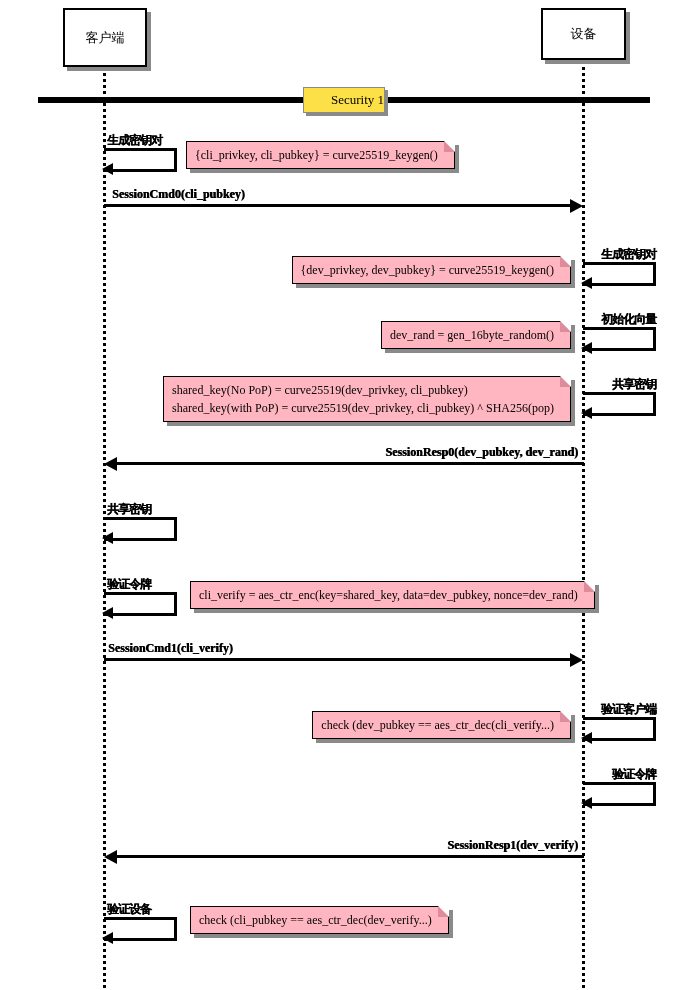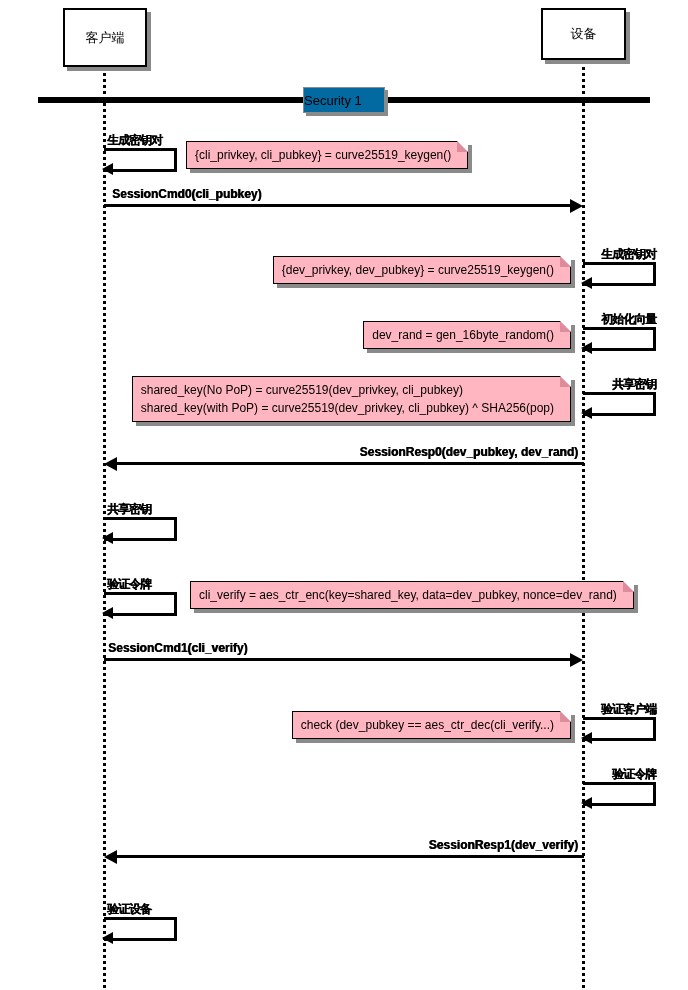--- a/index.html
+++ b/index.html
@@ -1,27 +1,27 @@
 <!DOCTYPE html>
 <html style="--note-fill: #ffb6c1; --note-fold: #de8c9b; --shadow: #8a8a8a;"><head>
 <meta charset="utf-8">
 <style>
   *{margin:0;padding:0;box-sizing:border-box}
   body{background:#ffffff}
   #canvas{position:relative;width:688px;height:990px;background:#fff;
-          font-family:Liberation Sans, sans-serif;color:#000;overflow:hidden}
+          font-family:Liberation Serif, serif;color:#000;overflow:hidden}
 
   .actor{position:absolute;background:#fff;border:2px solid #000;display:flex;
          align-items:center;justify-content:center;font-size:13px;font-weight:normal;z-index:4}
   .shadow{box-shadow:4px 4px 0 var(--shadow,#8a8a8a)}
   .lifeline{position:absolute;width:3px;z-index:0;
             background-image:repeating-linear-gradient(to bottom,#000 0 3px,transparent 3px 6px)}
   .sep-bar{position:absolute;height:6px;background:#000;z-index:1}
-  .sep-label{position:absolute;background:#0369a1;border:1px solid #8a8a8a;display:flex;
-             align-items:center;justify-content:flex-start;font-size:13px;z-index:2;
+  .sep-label{position:absolute;background:#fde047;border:1px solid #8a8a8a;display:flex;
+             align-items:center;justify-content:flex-end;font-size:13px;z-index:2;
              box-shadow:3px 3px 0 var(--shadow,#8a8a8a)}
   .lbl{position:absolute;font-size:12px;font-weight:bold;white-space:nowrap;z-index:3;
        text-shadow:0.6px 0 currentColor}
   .cjk{letter-spacing:-1px}
   .self-arrow{position:absolute;width:73px;height:24px;border:3px solid #000;border-left:none;z-index:2}
   .self-arrow::after{content:"";position:absolute;left:-2px;top:12px;width:0;height:0;
        border-top:6px solid transparent;border-bottom:6px solid transparent;border-right:11px solid #000}
   .msg-line{position:absolute;height:3px;background:#000;z-index:2}
   .head-r{position:absolute;width:0;height:0;border-top:7px solid transparent;
           border-bottom:7px solid transparent;border-left:13px solid #000;z-index:2}
@@ -99,14 +99,15 @@
 
   <div class="lbl cjk" style="right:32px;top:766px">验证令牌</div>
   <div class="self-arrow" style="left:583px;top:782px"></div>
 
   <div class="lbl" style="right:110px;top:838px">SessionResp1(dev_verify)</div>
   <div class="msg-line" style="left:117px;top:855px;width:467px"></div>
   <div class="head-l" style="left:104px;top:850px"></div>
 
   <div class="lbl cjk" style="left:107px;top:901px">验证设备</div>
   <div class="self-arrow" style="left:104px;top:917px"></div>
+  <div class="note shadow" style="left:190px;top:906px">check (cli_pubkey == aes_ctr_dec(dev_verify...)</div>
 
 </div>
 
 </body></html>

